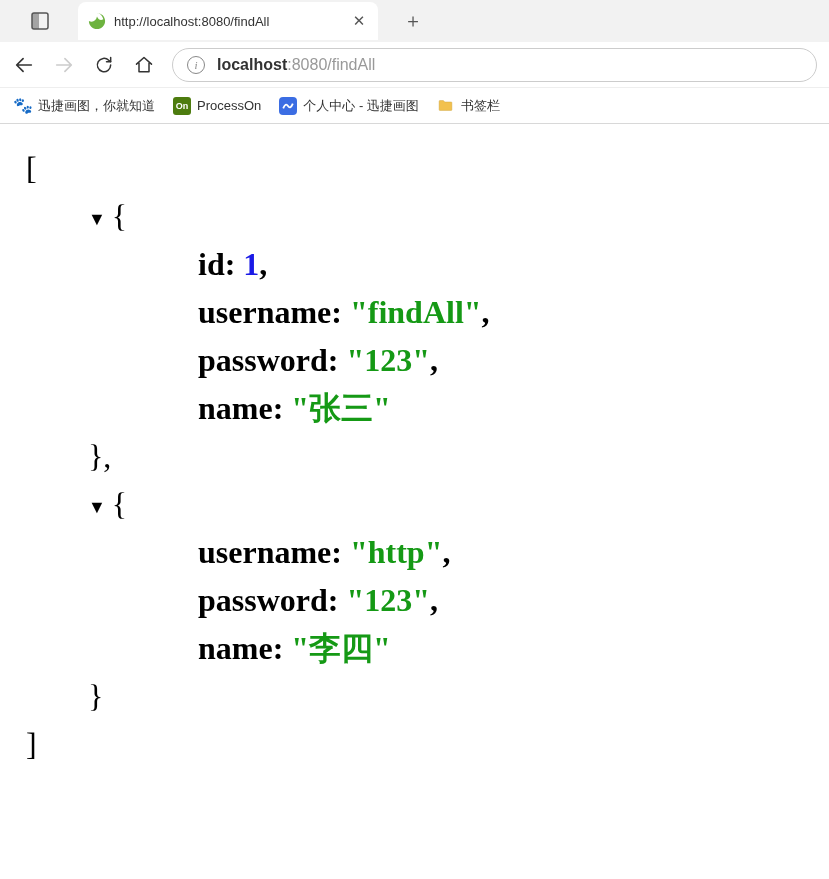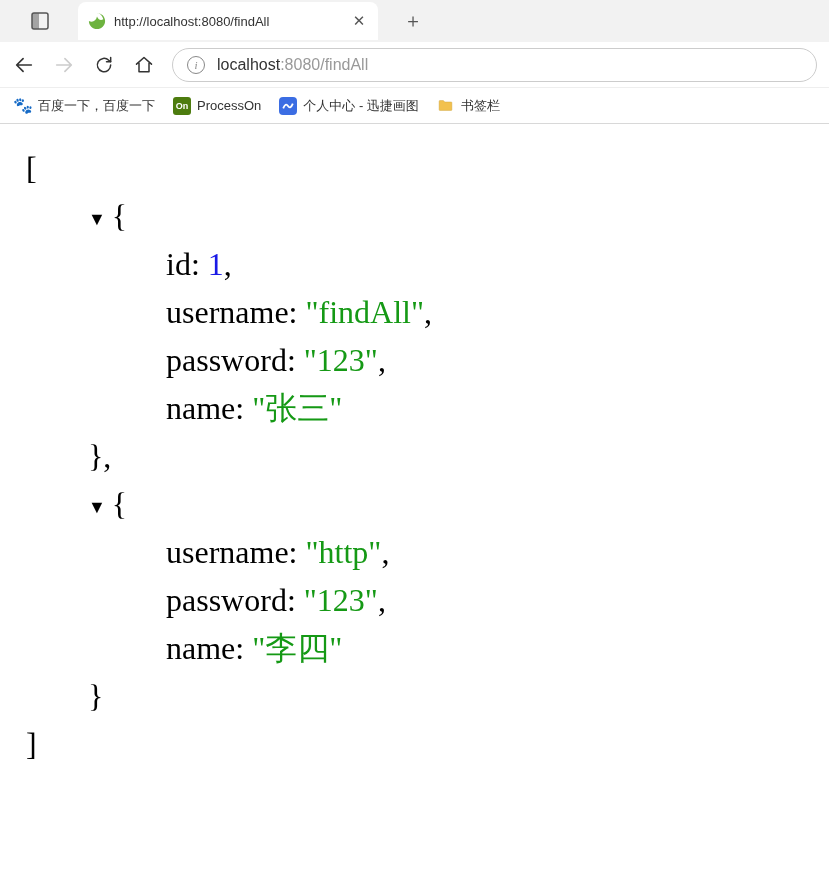--- a/index.html
+++ b/index.html
@@ -109,21 +109,21 @@
       font-size: 11px;
       font-style: italic;
       color: #888;
       font-family: serif;
     }
     .omni-url {
       font-size: 16px;
       color: #333;
     }
     .omni-url .host { color: #999; }
-    .omni-url .path { color: #333; }
+    .omni-url .path { color: #333; font-weight: bold; }
     .bookmarks {
       background: #fff;
       height: 36px;
       display: flex;
       align-items: center;
       padding: 0 14px;
       gap: 18px;
       border-bottom: 1px solid #d8d8d8;
     }
     .bm-item {
@@ -161,21 +161,21 @@
     }
     .bracket { color: #000; }
     .obj-block { margin-left: 62px; }
     .expand-arrow {
       display: inline-block;
       font-size: 18px;
       color: #000;
       margin-right: 6px;
       vertical-align: 2px;
     }
-    .prop-block { margin-left: 78px; }
+    .prop-block { margin-left: 110px; font-weight: bold; }
     .key { color: #000; }
     .colon { color: #000; margin-right: 8px; }
     .num { color: #1a1ae6; }
     .str { color: #159915; }
     .comma { color: #000; }
     svg { display: block; }
   </style>
 </head>
 <body>
 
@@ -225,21 +225,21 @@
       <span class="omni-info">i</span>
       <span class="omni-url">
         <span class="path">localhost</span><span class="host">:8080/findAll</span>
       </span>
     </div>
   </div>
 
   <div class="bookmarks">
     <div class="bm-item">
       <span class="bm-icon baidu">🐾</span>
-      <span>百度一下，百度一下</span>
+      <span>迅捷画图，你就知道</span>
     </div>
     <div class="bm-item">
       <span class="bm-icon processon">On</span>
       <span>ProcessOn</span>
     </div>
     <div class="bm-item">
       <span class="bm-icon xunjie">
         <svg width="12" height="12" viewBox="0 0 10 10">
             <path d="M1 7 Q3 2 5 5 T9 3" fill="none" stroke="#fff" stroke-width="1.5"></path>
           </svg>

